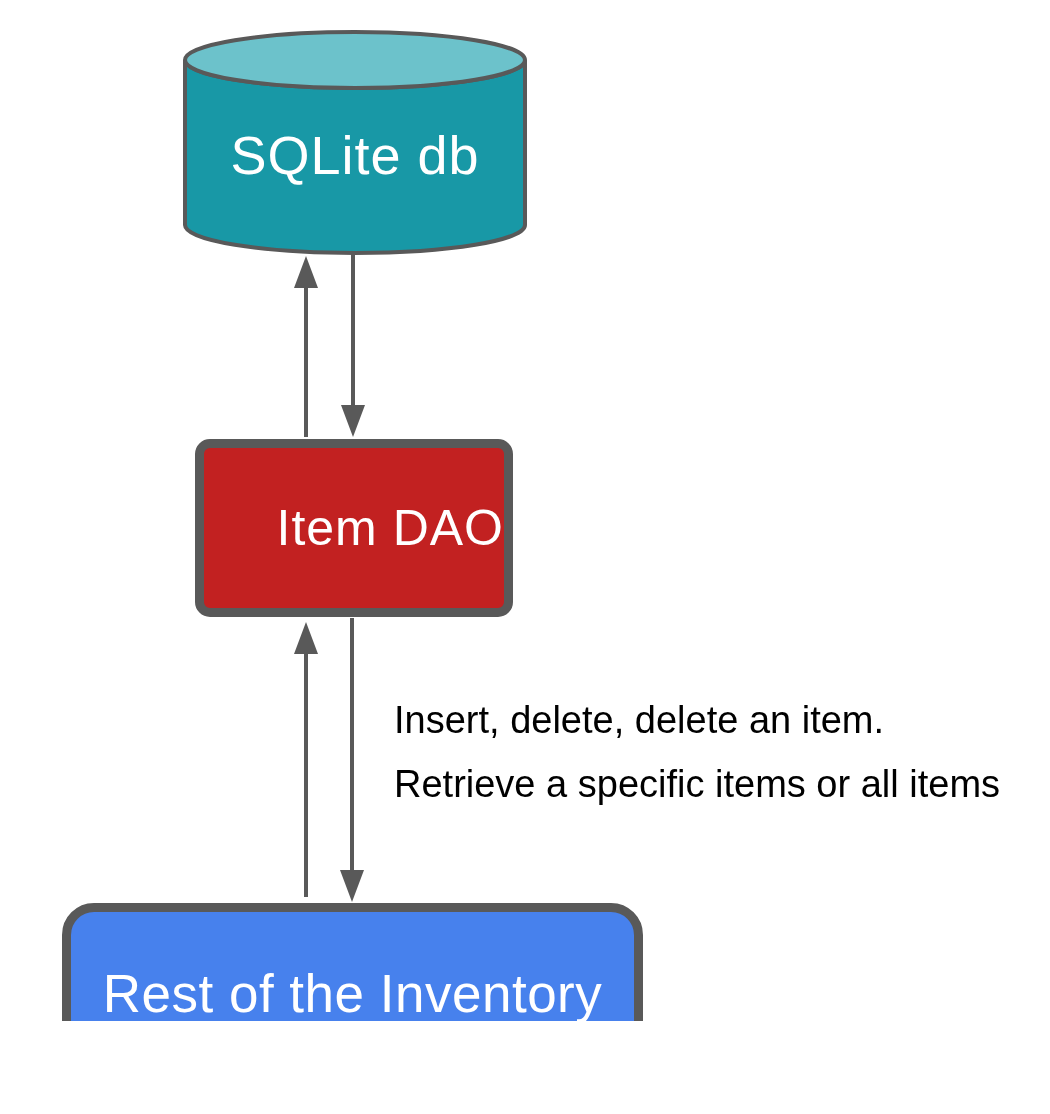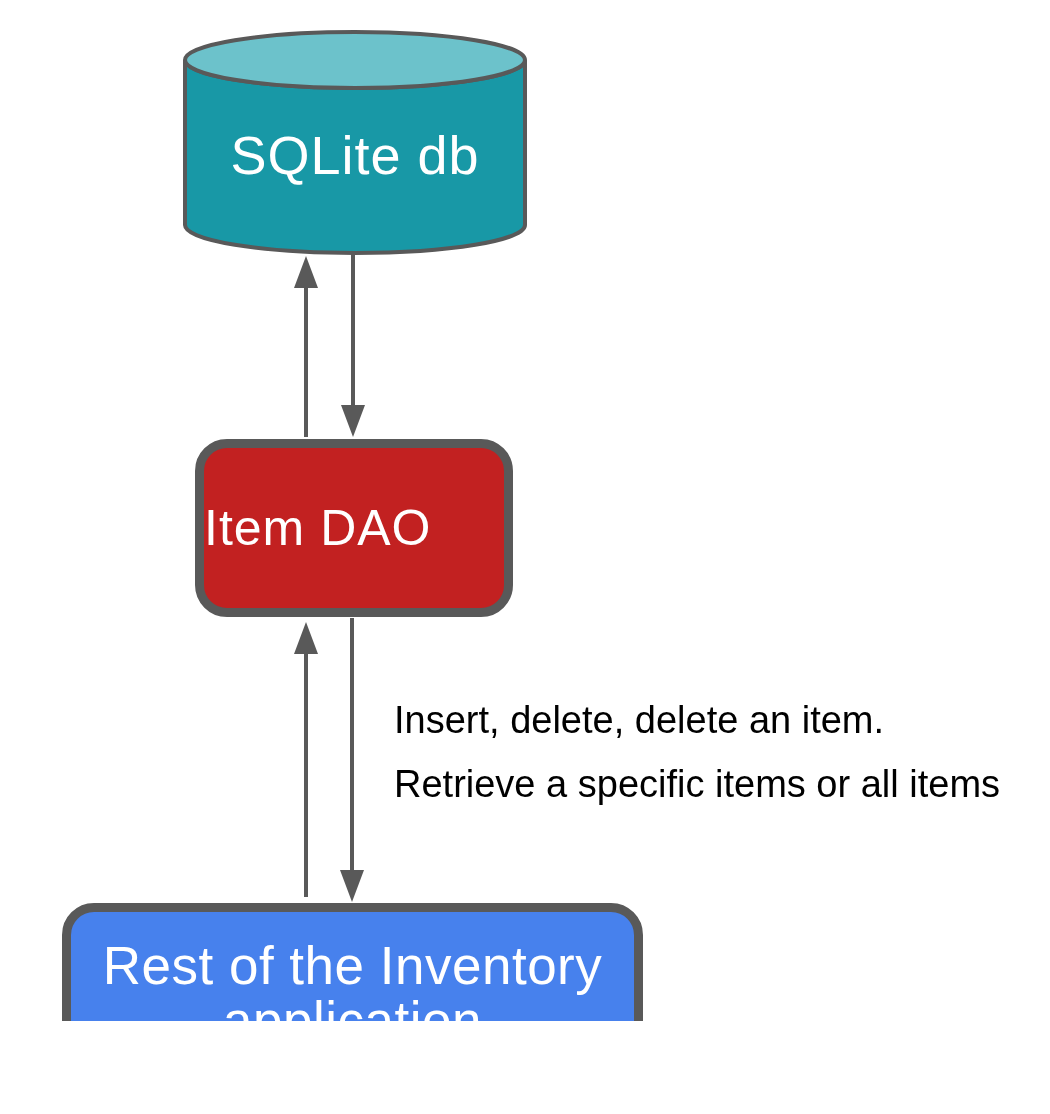--- a/index.html
+++ b/index.html
@@ -25,24 +25,24 @@
     color: #ffffff;
     letter-spacing: 1px;
   }
   .dao-box {
     position: absolute;
     left: 195px; top: 439px;
     width: 318px; height: 178px;
     box-sizing: border-box;
     background: #C22121;
     border: 9px solid #595959;
-    border-radius: 32px;
+    border-radius: 15px;
     display: flex;
     align-items: center;
-    justify-content: flex-start;
+    justify-content: flex-end;
     color: #ffffff;
     font-size: 50px;
     letter-spacing: 1px;
   }
   .app-box {
     position: absolute;
     left: 62px; top: 903px;
     width: 581px; height: 180px;
     box-sizing: border-box;
     background: #4781ED;
@@ -101,19 +101,18 @@
   </svg>
 
   <div class="db-label">SQLite db</div>
 
   <div class="dao-box">
     <span>Item DAO</span>
   </div>
 
   <div class="app-box">
     <div>Rest of the Inventory</div>
-    <div>application</div>
   </div>
 
   <div class="annotation-line l1">Insert, delete, delete an item.</div>
   <div class="annotation-line l2">Retrieve a specific items or all items</div>
 
 </div>
 
 </body></html>

